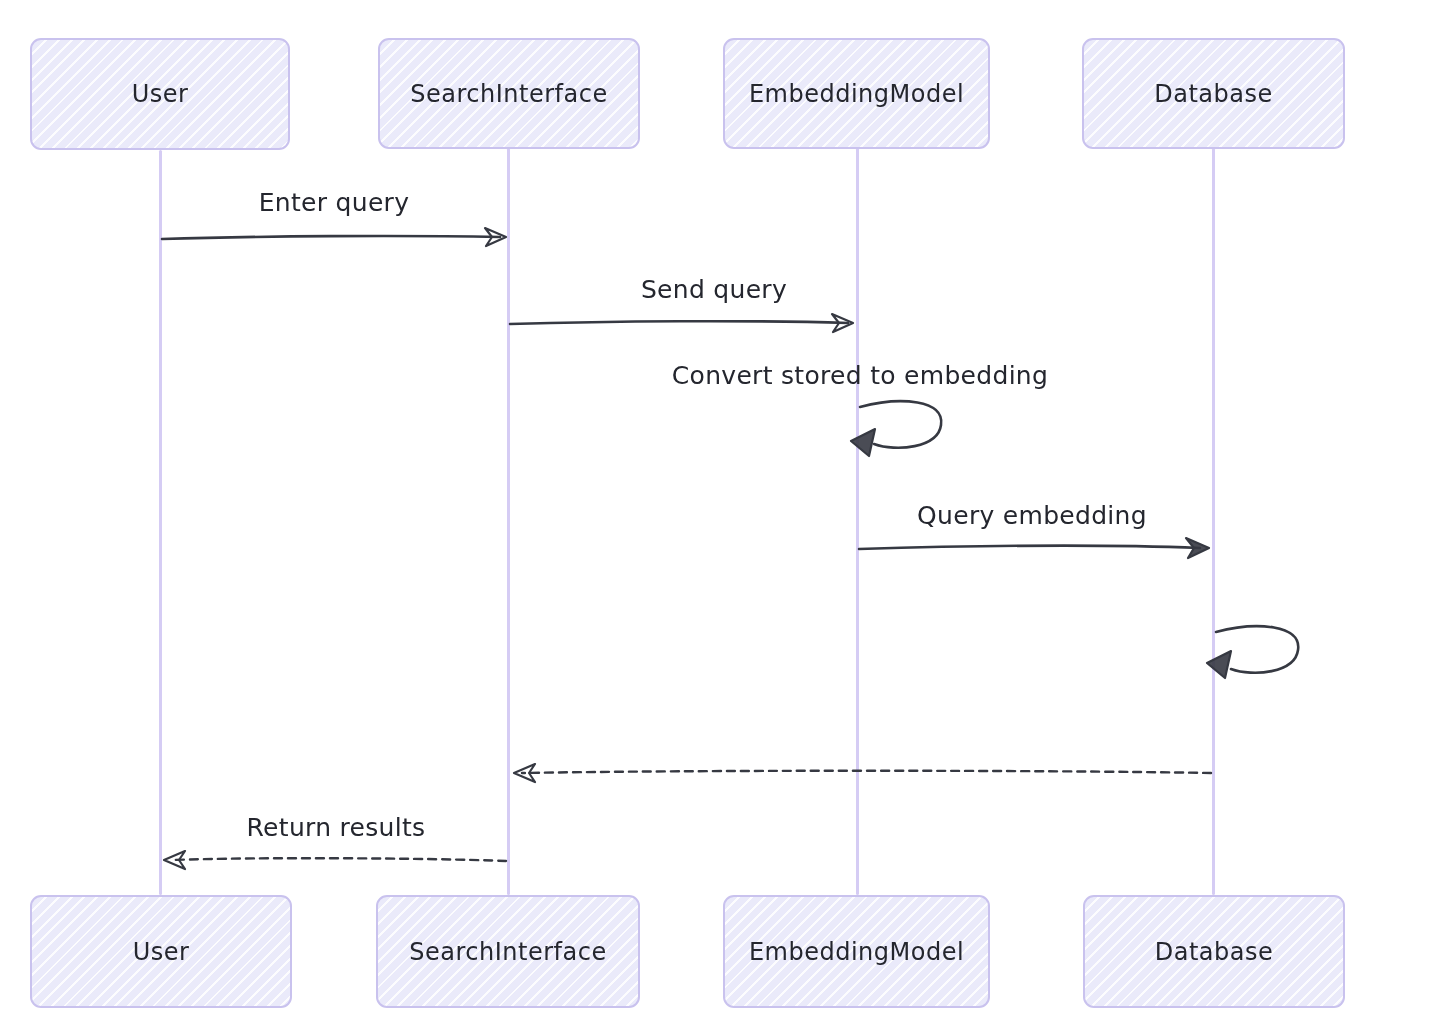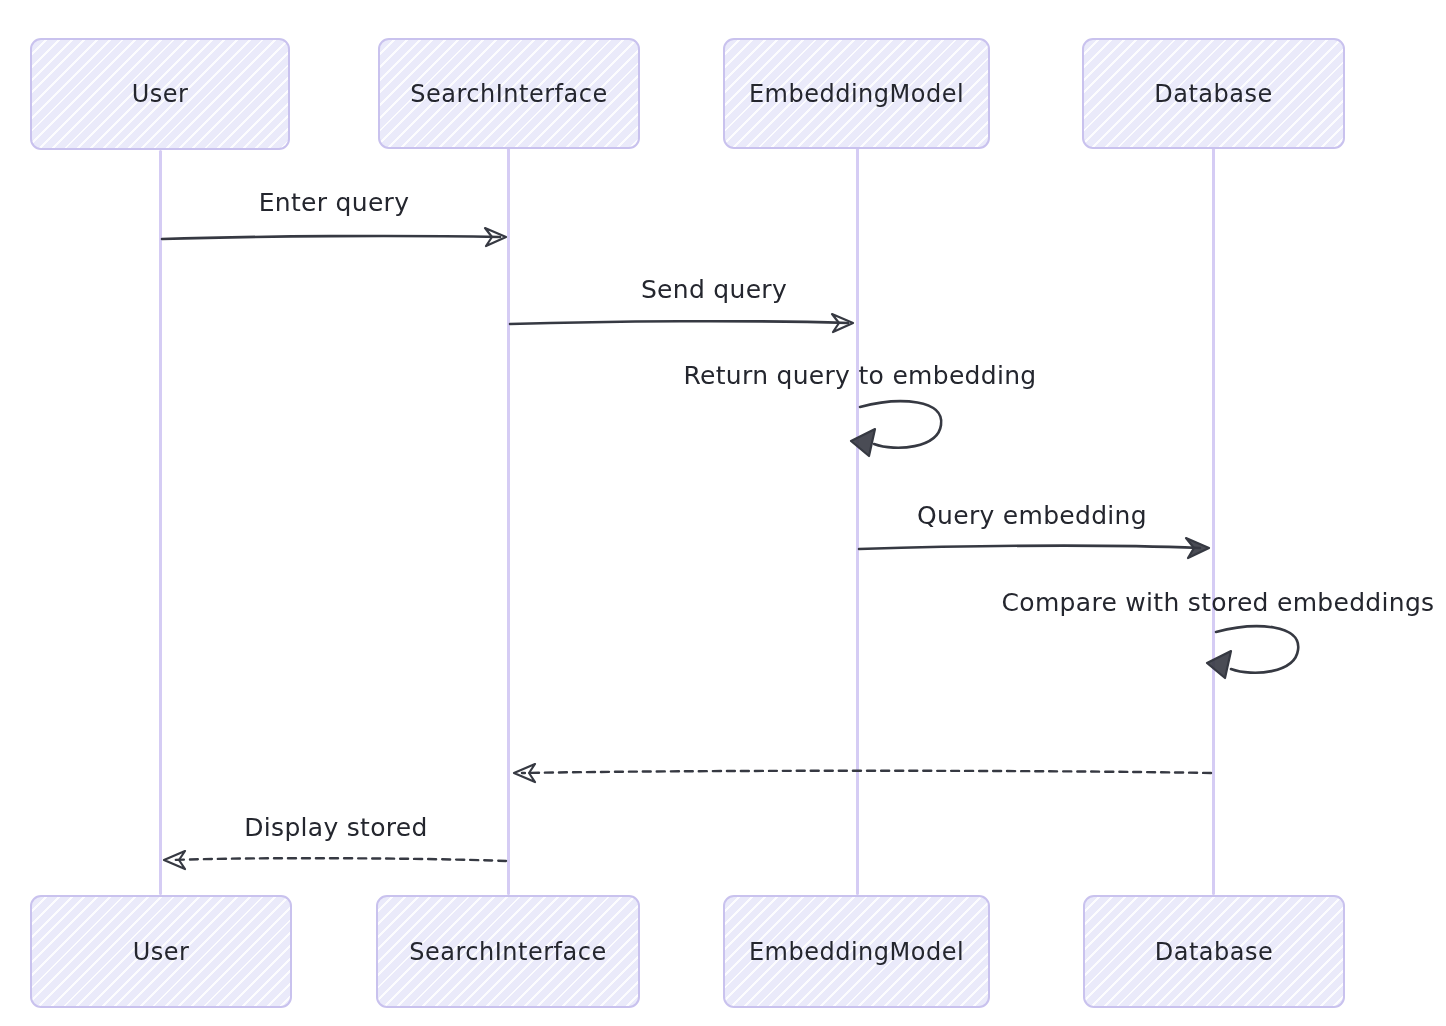--- a/index.html
+++ b/index.html
@@ -109,24 +109,23 @@
 
     <path class="msg-line dashed" d="M 1211 773 C 1040 770, 690 770, 522 773"></path>
     <path class="arrow-head" d="M 535 764 L 514 773 L 535 782 L 529 773 Z"></path>
 
     <path class="msg-line dashed" d="M 506 861 C 430 858, 255 857, 172 860"></path>
     <path class="arrow-head" d="M 185 851 L 164 860 L 185 869 L 179 860 Z"></path>
   </svg>
 
   <div class="msg-label" style="left:334px; top:188px;">Enter query</div>
   <div class="msg-label" style="left:714px; top:275px;">Send query</div>
-  <div class="msg-label" style="left:860px; top:361px;">Return query to embedding</div>
+  <div class="msg-label" style="left:860px; top:361px;">Convert stored to embedding</div>
   <div class="msg-label" style="left:1032px; top:501px;text-align:center;">Query embedding</div>
-  <div class="msg-label" style="left:1218px; top:588px;">Compare with stored embeddings</div>
-  <div class="msg-label" style="left:336px; top:813px;">Display stored</div>
+  <div class="msg-label" style="left:336px; top:813px;">Return results</div>
 
   <div class="actor-box" style="left:30px; top:38px; width:260px; height:112px;">
     <span class="actor-label">User</span>
   </div>
   <div class="actor-box" style="left:378px; top:38px; width:262px; height:111px;">
     <span class="actor-label">SearchInterface</span>
   </div>
   <div class="actor-box" style="left:723px; top:38px; width:267px; height:111px;">
     <span class="actor-label">EmbeddingModel</span>
   </div>

